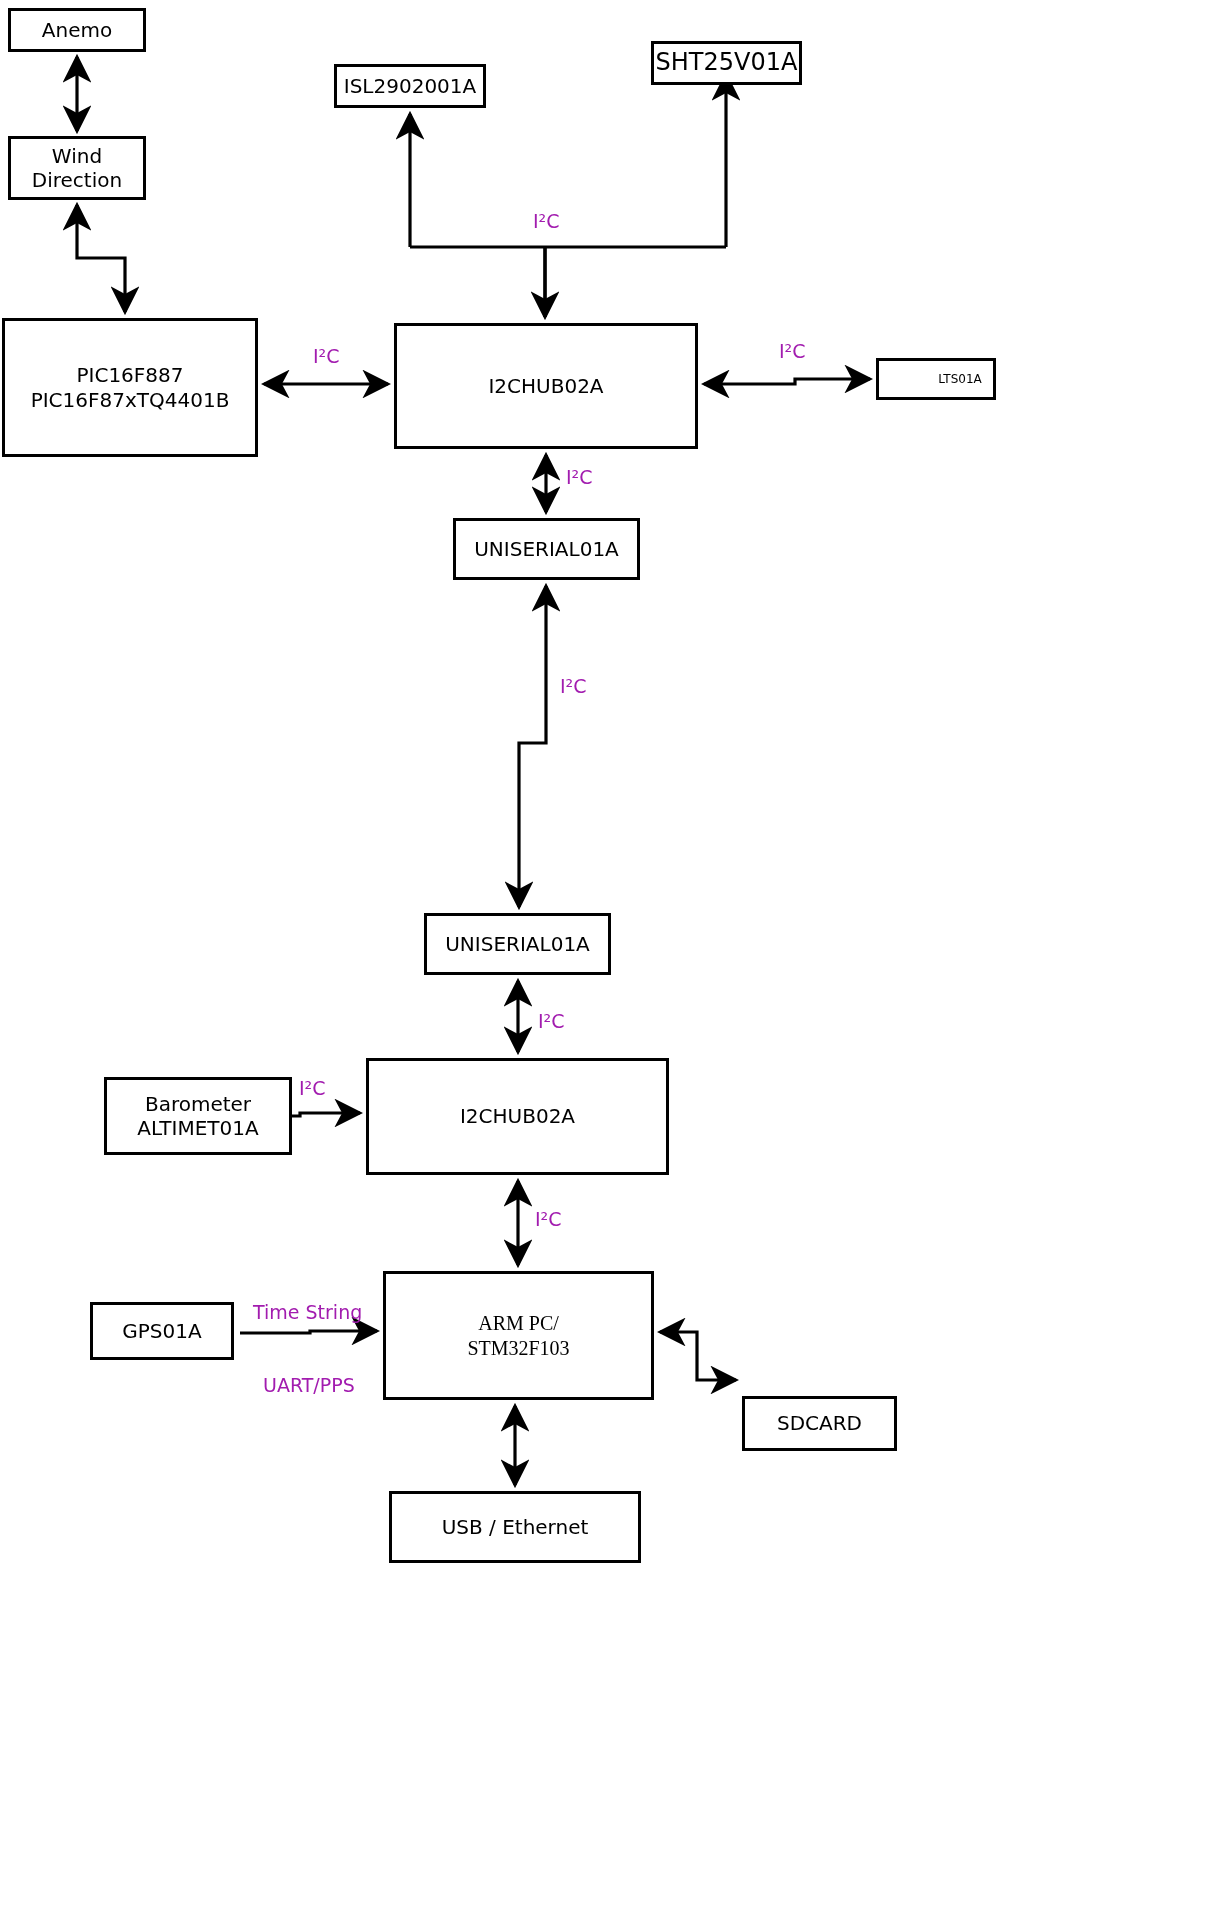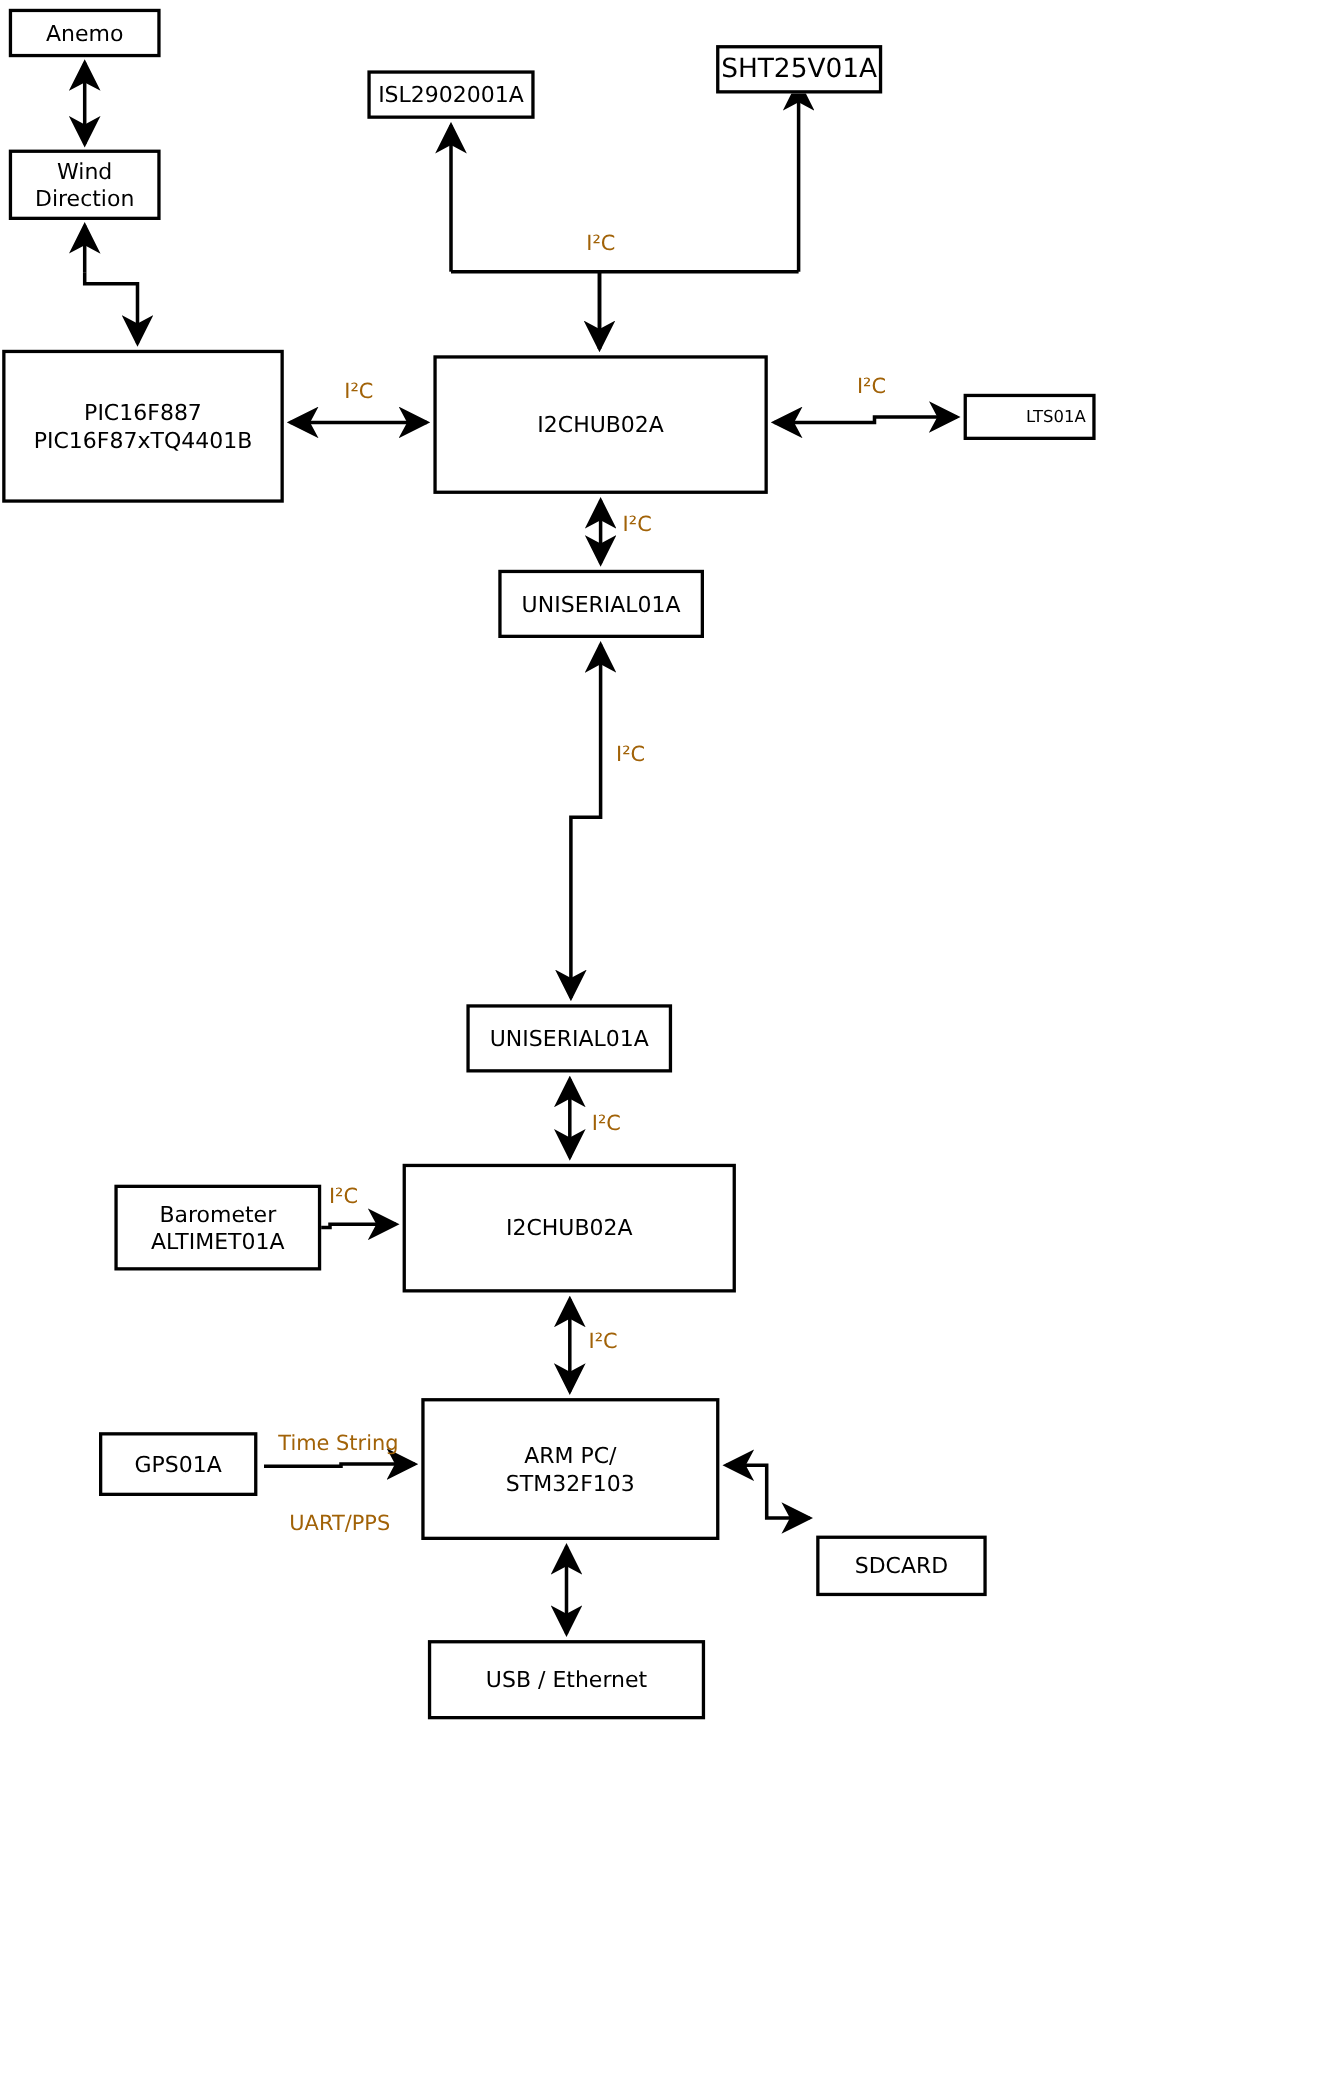--- a/index.html
+++ b/index.html
@@ -38,21 +38,21 @@
     font-size: 20px;
     z-index: 5;
   }
   .node-label {
     display: block;
     white-space: pre-line;
     padding: 0 4px;
   }
   .edge-label {
     position: absolute;
-    color: #a16207;
+    color: #a21caf;
     font-size: 19px;
     background: transparent;
     white-space: nowrap;
     z-index: 6;
   }
 </style>
 </head>
 <body>
 
 <div id="diagram-root">
@@ -122,42 +122,42 @@
   </div>
 
   <div class="node-box" style="left:651px; top:41px; width:151px; height:44px; font-size:24px;">
     <span class="node-label">SHT25V01A</span>
   </div>
 
   <div class="node-box" style="left:394px; top:323px; width:304px; height:126px; font-size:20px;">
     <span class="node-label">I2CHUB02A</span>
   </div>
 
-  <div class="node-box" style="left:876px; top:358px; width:120px; height:42px; font-size:15px;padding-left:48px;">
+  <div class="node-box" style="left:876px; top:358px; width:120px; height:42px; font-size:12px;padding-left:48px;">
     <span class="node-label">LTS01A</span>
   </div>
 
   <div class="node-box" style="left:453px; top:518px; width:187px; height:62px; font-size:20px;">
     <span class="node-label">UNISERIAL01A</span>
   </div>
 
   <div class="node-box" style="left:424px; top:913px; width:187px; height:62px; font-size:20px;">
     <span class="node-label">UNISERIAL01A</span>
   </div>
 
   <div class="node-box" style="left:366px; top:1058px; width:303px; height:117px; font-size:20px;">
     <span class="node-label">I2CHUB02A</span>
   </div>
 
   <div class="node-box" style="left:104px; top:1077px; width:188px; height:78px; font-size:20px;">
     <span class="node-label">Barometer
 ALTIMET01A</span>
   </div>
 
-  <div class="node-box" style="left:383px; top:1271px; width:271px; height:129px; font-size:20px;">
+  <div class="node-box" style="left:383px; top:1271px; width:271px; height:129px; font-size:20px;font-family:Liberation Serif, serif;">
     <span class="node-label">ARM PC/
 STM32F103</span>
   </div>
 
   <div class="node-box" style="left:90px; top:1302px; width:144px; height:58px; font-size:20px;">
     <span class="node-label">GPS01A</span>
   </div>
 
   <div class="node-box" style="left:742px; top:1352px; width:155px; height:55px; font-size:20px;margin-top:44px;">
     <span class="node-label">SDCARD</span>

